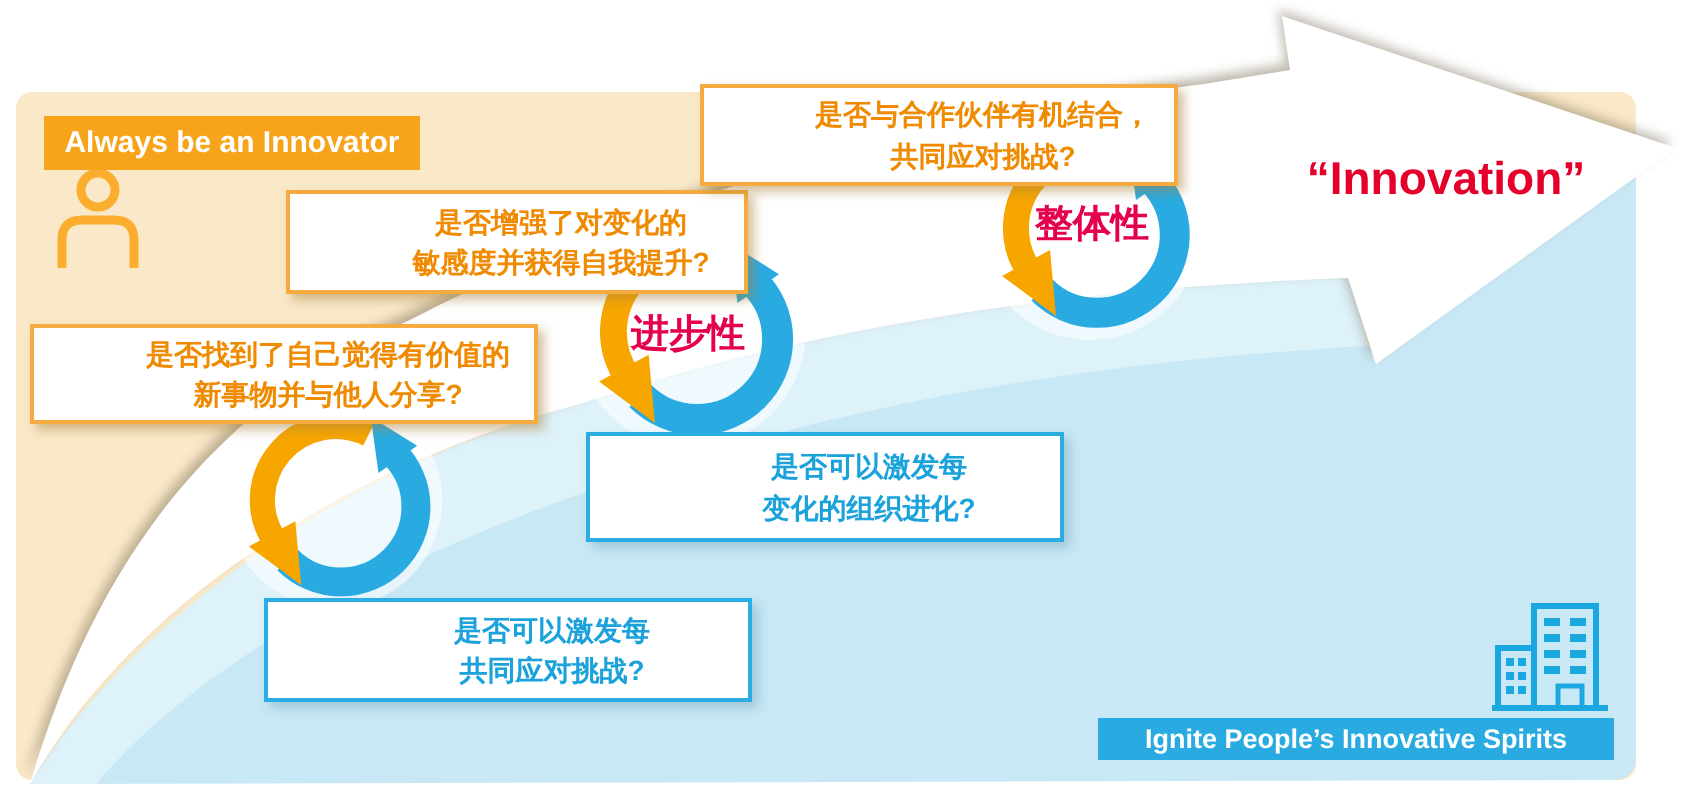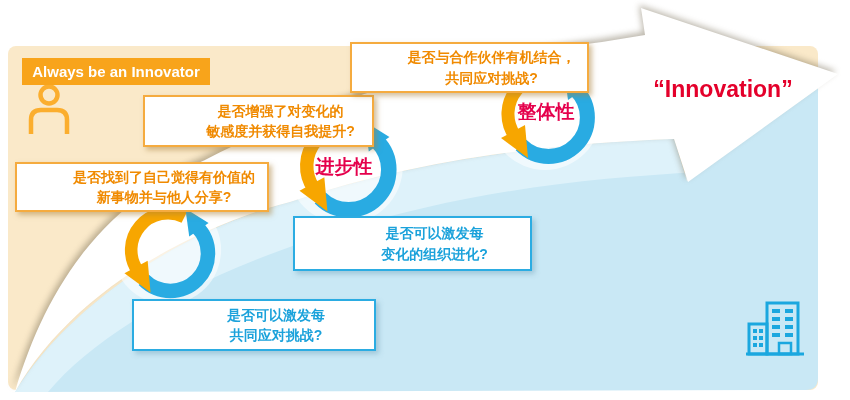--- a/index.html
+++ b/index.html
@@ -118,14 +118,15 @@
     <rect x="7" y="30" width="4" height="4" fill="#1BA7DF"></rect>
     <rect x="13" y="30" width="4" height="4" fill="#1BA7DF"></rect>
     <rect x="7" y="37" width="4" height="4" fill="#1BA7DF"></rect>
     <rect x="13" y="37" width="4" height="4" fill="#1BA7DF"></rect>
     <rect x="7" y="44" width="4" height="4" fill="#1BA7DF"></rect>
     <rect x="13" y="44" width="4" height="4" fill="#1BA7DF"></rect>
     <rect x="33" y="44" width="12" height="11" fill="none" stroke="#1BA7DF" stroke-width="2.5"></rect>
     <line x1="0" y1="55" x2="58" y2="55" stroke="#1BA7DF" stroke-width="3"></line>
   </svg>
 
+  <div class="tag" id="footer-tag">Ignite People’s Innovative Spirits</div>
 
 </div>
 
 </body></html>

